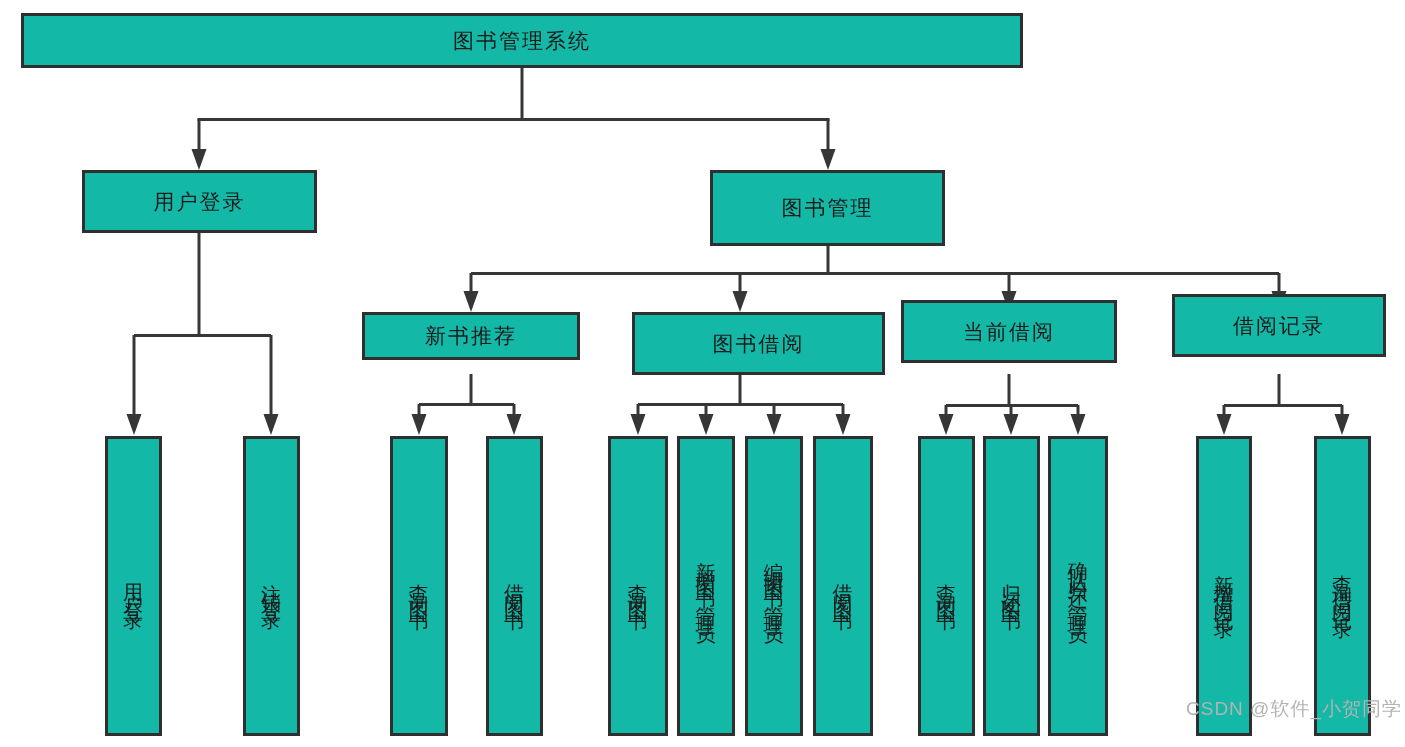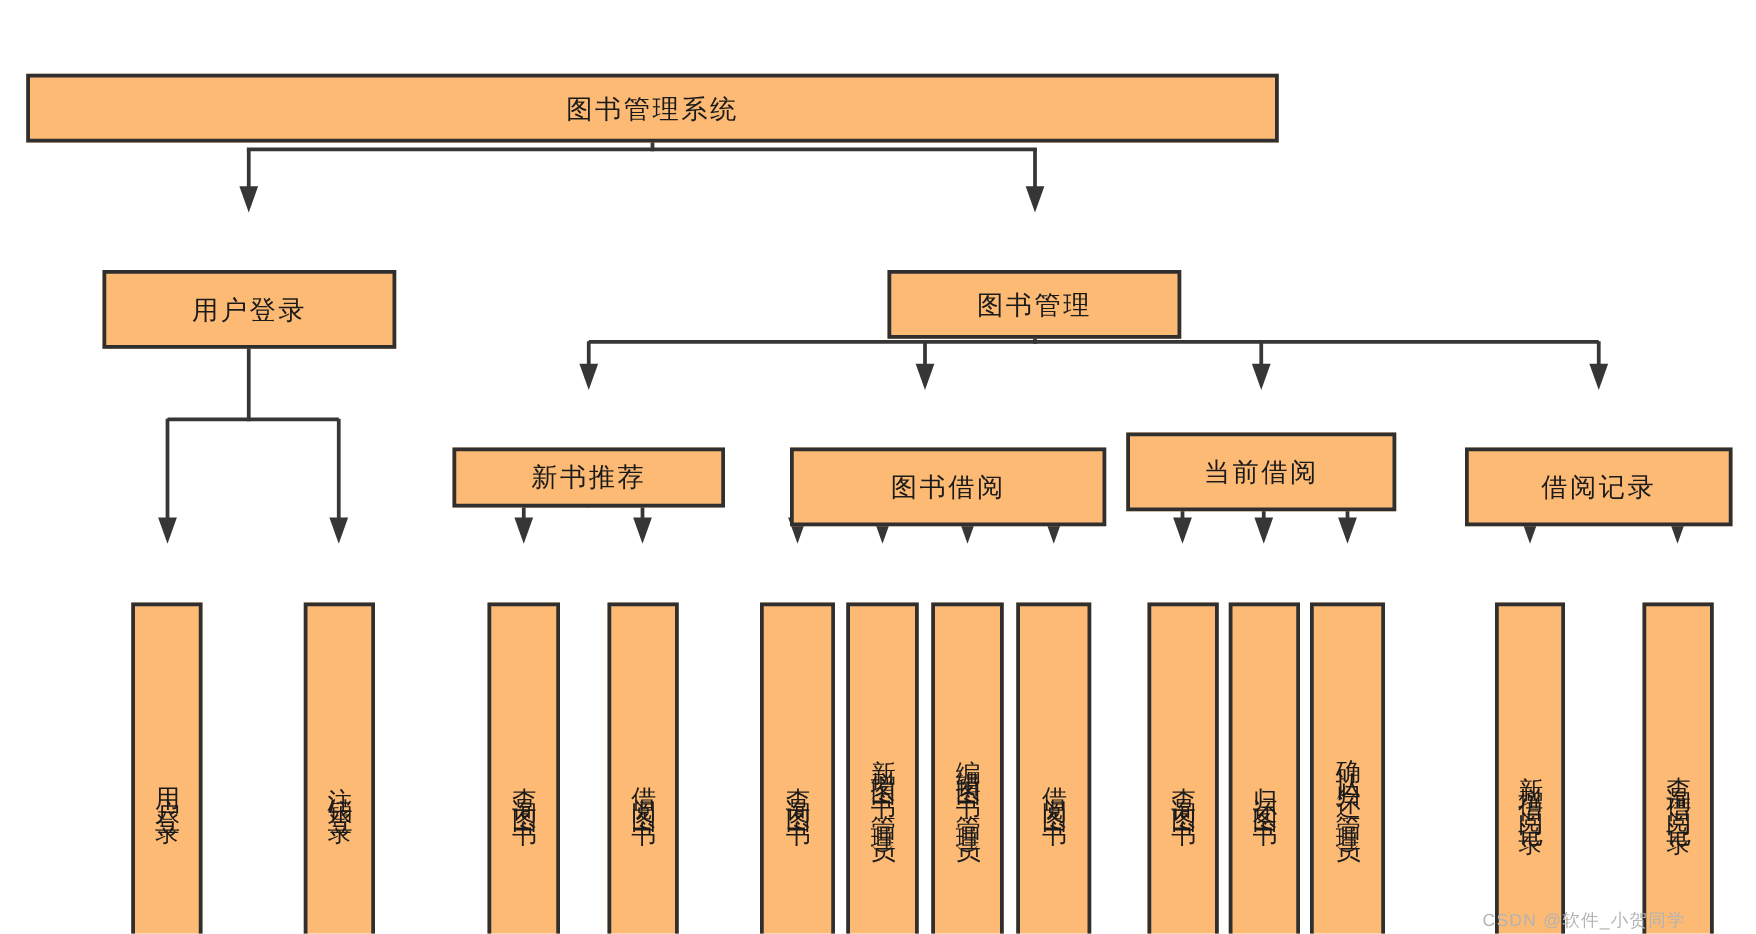--- a/index.html
+++ b/index.html
@@ -6,34 +6,33 @@
   .stage{
     position:relative;width:1405px;height:747px;overflow:hidden;
     background:var(--background,#ffffff);
     font-family:"Liberation Sans","DejaVu Sans",sans-serif;
   }
   svg.connectors{position:absolute;left:0;top:0;z-index:1;}
   .connectors .wire{stroke:var(--line,#363636);stroke-width:3;fill:none;}
   .connectors .head{fill:var(--line,#363636);stroke:none;}
   .node{
     position:absolute;box-sizing:border-box;z-index:2;
-    background:#fdba74;border:3px solid var(--border,#2f2f2f);
+    background:#14b8a6;border:3px solid var(--border,#2f2f2f);
     display:flex;align-items:center;justify-content:center;
     color:var(--text,#1a1a1a);
-    margin-top:46px;
   }
   .h-node{font-size:21px;letter-spacing:2px;white-space:nowrap;}
   .leaf{font-size:20px;}
   .leaf .vtext{
     writing-mode:vertical-rl;text-orientation:mixed;
     letter-spacing:9px;line-height:1.1;
   }
   .watermark{
-    position:absolute;left:1186px;top:728px;z-index:5;
-    font-size:14px;letter-spacing:1px;white-space:nowrap;
+    position:absolute;left:1186px;top:696px;z-index:5;
+    font-size:19px;letter-spacing:1px;white-space:nowrap;
     color:var(--watermark,#b3b3b3);
   }
 </style>
 </head>
 <body>
 
 <div class="stage">
 
   <svg class="connectors" width="1405" height="747" viewBox="0 0 1405 747">
     <g>
@@ -90,26 +89,26 @@
       <polygon class="head" points="1003.5,414 1018.5,414 1011,435"></polygon>
       <polygon class="head" points="1070.5,414 1085.5,414 1078,435"></polygon>
       <polygon class="head" points="1216.5,414 1231.5,414 1224,435"></polygon>
       <polygon class="head" points="1334.5,414 1349.5,414 1342,435"></polygon>
     </g>
   </svg>
 
   <div class="node h-node" style="left:21px;top:13px;width:1002px;height:55px">图书管理系统</div>
 
   <div class="node h-node" style="left:82px;top:170px;width:235px;height:63px">用户登录</div>
-  <div class="node h-node" style="left:710px;top:170px;width:235px;height:55px">图书管理</div>
+  <div class="node h-node" style="left:710px;top:170px;width:235px;height:76px">图书管理</div>
 
   <div class="node h-node" style="left:362px;top:312px;width:218px;height:48px">新书推荐</div>
   <div class="node h-node" style="left:632px;top:312px;width:253px;height:63px">图书借阅</div>
   <div class="node h-node" style="left:901px;top:300px;width:216px;height:63px">当前借阅</div>
-  <div class="node h-node" style="left:1172px;top:312px;width:214px;height:63px">借阅记录</div>
+  <div class="node h-node" style="left:1172px;top:294px;width:214px;height:63px">借阅记录</div>
 
   <div class="node leaf" style="left:105px;top:436px;width:57px;height:300px">
     <span class="vtext">用户登录</span>
   </div>
   <div class="node leaf" style="left:243px;top:436px;width:57px;height:300px">
     <span class="vtext">注销登录</span>
   </div>
 
   <div class="node leaf" style="left:390px;top:436px;width:58px;height:300px">
     <span class="vtext">查询图书</span>

